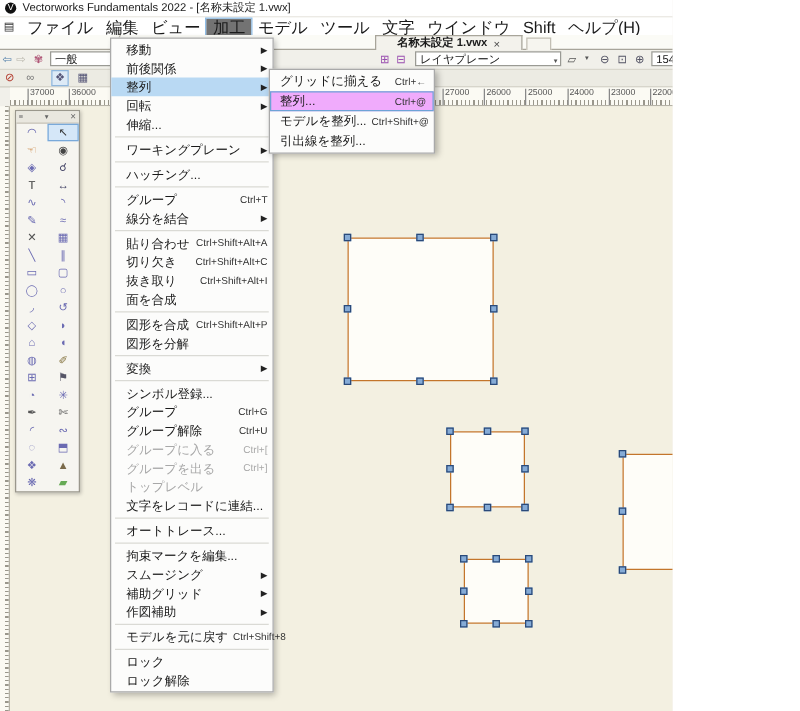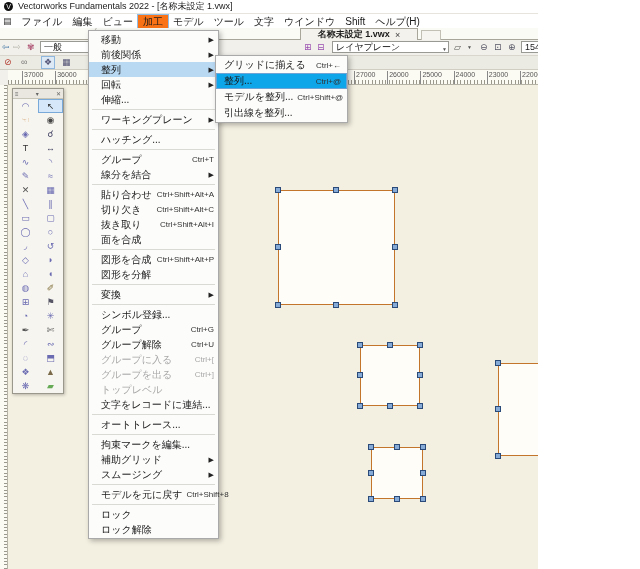--- a/index.html
+++ b/index.html
@@ -9,22 +9,22 @@
   .titlebar{position:absolute;left:0;top:0;width:640px;height:14px;background:#ffffff;
             display:flex;align-items:center;gap:5px;padding-left:4px;box-sizing:border-box;
             border-bottom:1px solid #e6e4dd}
   .logo{width:9px;height:9px;border-radius:50%;background:#111;color:#fff;font-size:7px;
         line-height:9px;text-align:center;flex:0 0 auto}
   .titletext{font-size:9px;white-space:nowrap}
   
   .menubar{position:absolute;left:0;top:14px;width:640px;height:14px;background:#ffffff;
            display:flex;align-items:center;padding-left:3px;box-sizing:border-box}
   .docicon{font-size:9px;color:#333;margin-right:5px}
-  .mitem{font-size:10px;padding:0 5px;height:13px;line-height:13px;white-space:nowrap}
-  .mitem.active{background:#f97316;outline:1px solid #8fbde6}
+  .mitem{font-size:13px;padding:0 5px;height:13px;line-height:13px;white-space:nowrap}
+  .mitem.active{background:#737373;outline:1px solid #8fbde6}
   
   .tabbar{position:absolute;left:0;top:28px;width:640px;height:12px;background:#fbfbf6;
           border-bottom:1px solid #a8a59a;box-sizing:border-box}
   .slant{position:absolute;left:84px;top:0;width:9px;height:11px;border-right:1px solid #bcb9ae;
          transform:skewX(-27deg)}
   .tab{position:absolute;left:300px;top:0;width:118px;height:12px;background:#f3f2ec;
        border:1px solid #a8a59a;border-bottom:none;box-sizing:border-box;display:flex;
        align-items:center;justify-content:center;gap:5px;font-size:9px;font-weight:bold}
   .tabclose{font-weight:normal;color:#444;font-size:9px}
   .newtab{position:absolute;left:421px;top:2px;width:18px;height:9px;border:1px solid #c2bfb4;background:#f6f5ef}
@@ -71,21 +71,21 @@
   .mrow .sc{font-size:8px;color:#333;margin-left:4px}
   .mrow .sub{font-size:7px;color:#222;margin-left:4px}
   .mrow.hl{background:#b9d9f3}
   .mrow.dis,.mrow.dis .sc{color:#a8a8a8}
   .msep{height:1px;background:#dadad5;margin:2px 3px}
   .submenu{position:absolute;left:215px;top:55px;width:131px;background:#fcfcfb;
            border:1px solid #a9a9a9;box-shadow:2px 2px 5px rgba(0,0,0,.28);z-index:11;padding:1px 0}
   .srow{height:16px;display:flex;align-items:center;justify-content:space-between;
         padding:0 6px 0 8px;font-size:10px;white-space:nowrap}
   .srow .sc{font-size:8px;color:#333;margin-left:4px}
-  .srow.hl{background:#0ea5e9;outline:1px solid #6ea3d6;outline-offset:-1px}
+  .srow.hl{background:#f0abfc;outline:1px solid #6ea3d6;outline-offset:-1px}
 </style>
 </head>
 <body>
 
 <div class="app">
 
   <div class="titlebar">
     <div class="logo">V</div>
     <div class="titletext">Vectorworks Fundamentals 2022 - [名称未設定 1.vwx]</div>
   </div>
@@ -456,25 +456,29 @@
       <div class="mrow">
         <span>オートトレース...</span>
         <span class="sc"></span>
       </div>
       <div class="msep"></div>
       <div class="mrow">
         <span>拘束マークを編集...</span>
         <span class="sc"></span>
       </div>
       <div class="mrow">
+        <span>スムージング</span>
+        <span class="sub">▶</span>
+      </div>
+      <div class="mrow">
         <span>補助グリッド</span>
         <span class="sub">▶</span>
       </div>
       <div class="mrow">
-        <span>スムージング</span>
+        <span>作図補助</span>
         <span class="sub">▶</span>
       </div>
       <div class="msep"></div>
       <div class="mrow">
         <span>モデルを元に戻す</span>
         <span class="sc">Ctrl+Shift+8</span>
       </div>
       <div class="msep"></div>
       <div class="mrow">
         <span>ロック</span>

